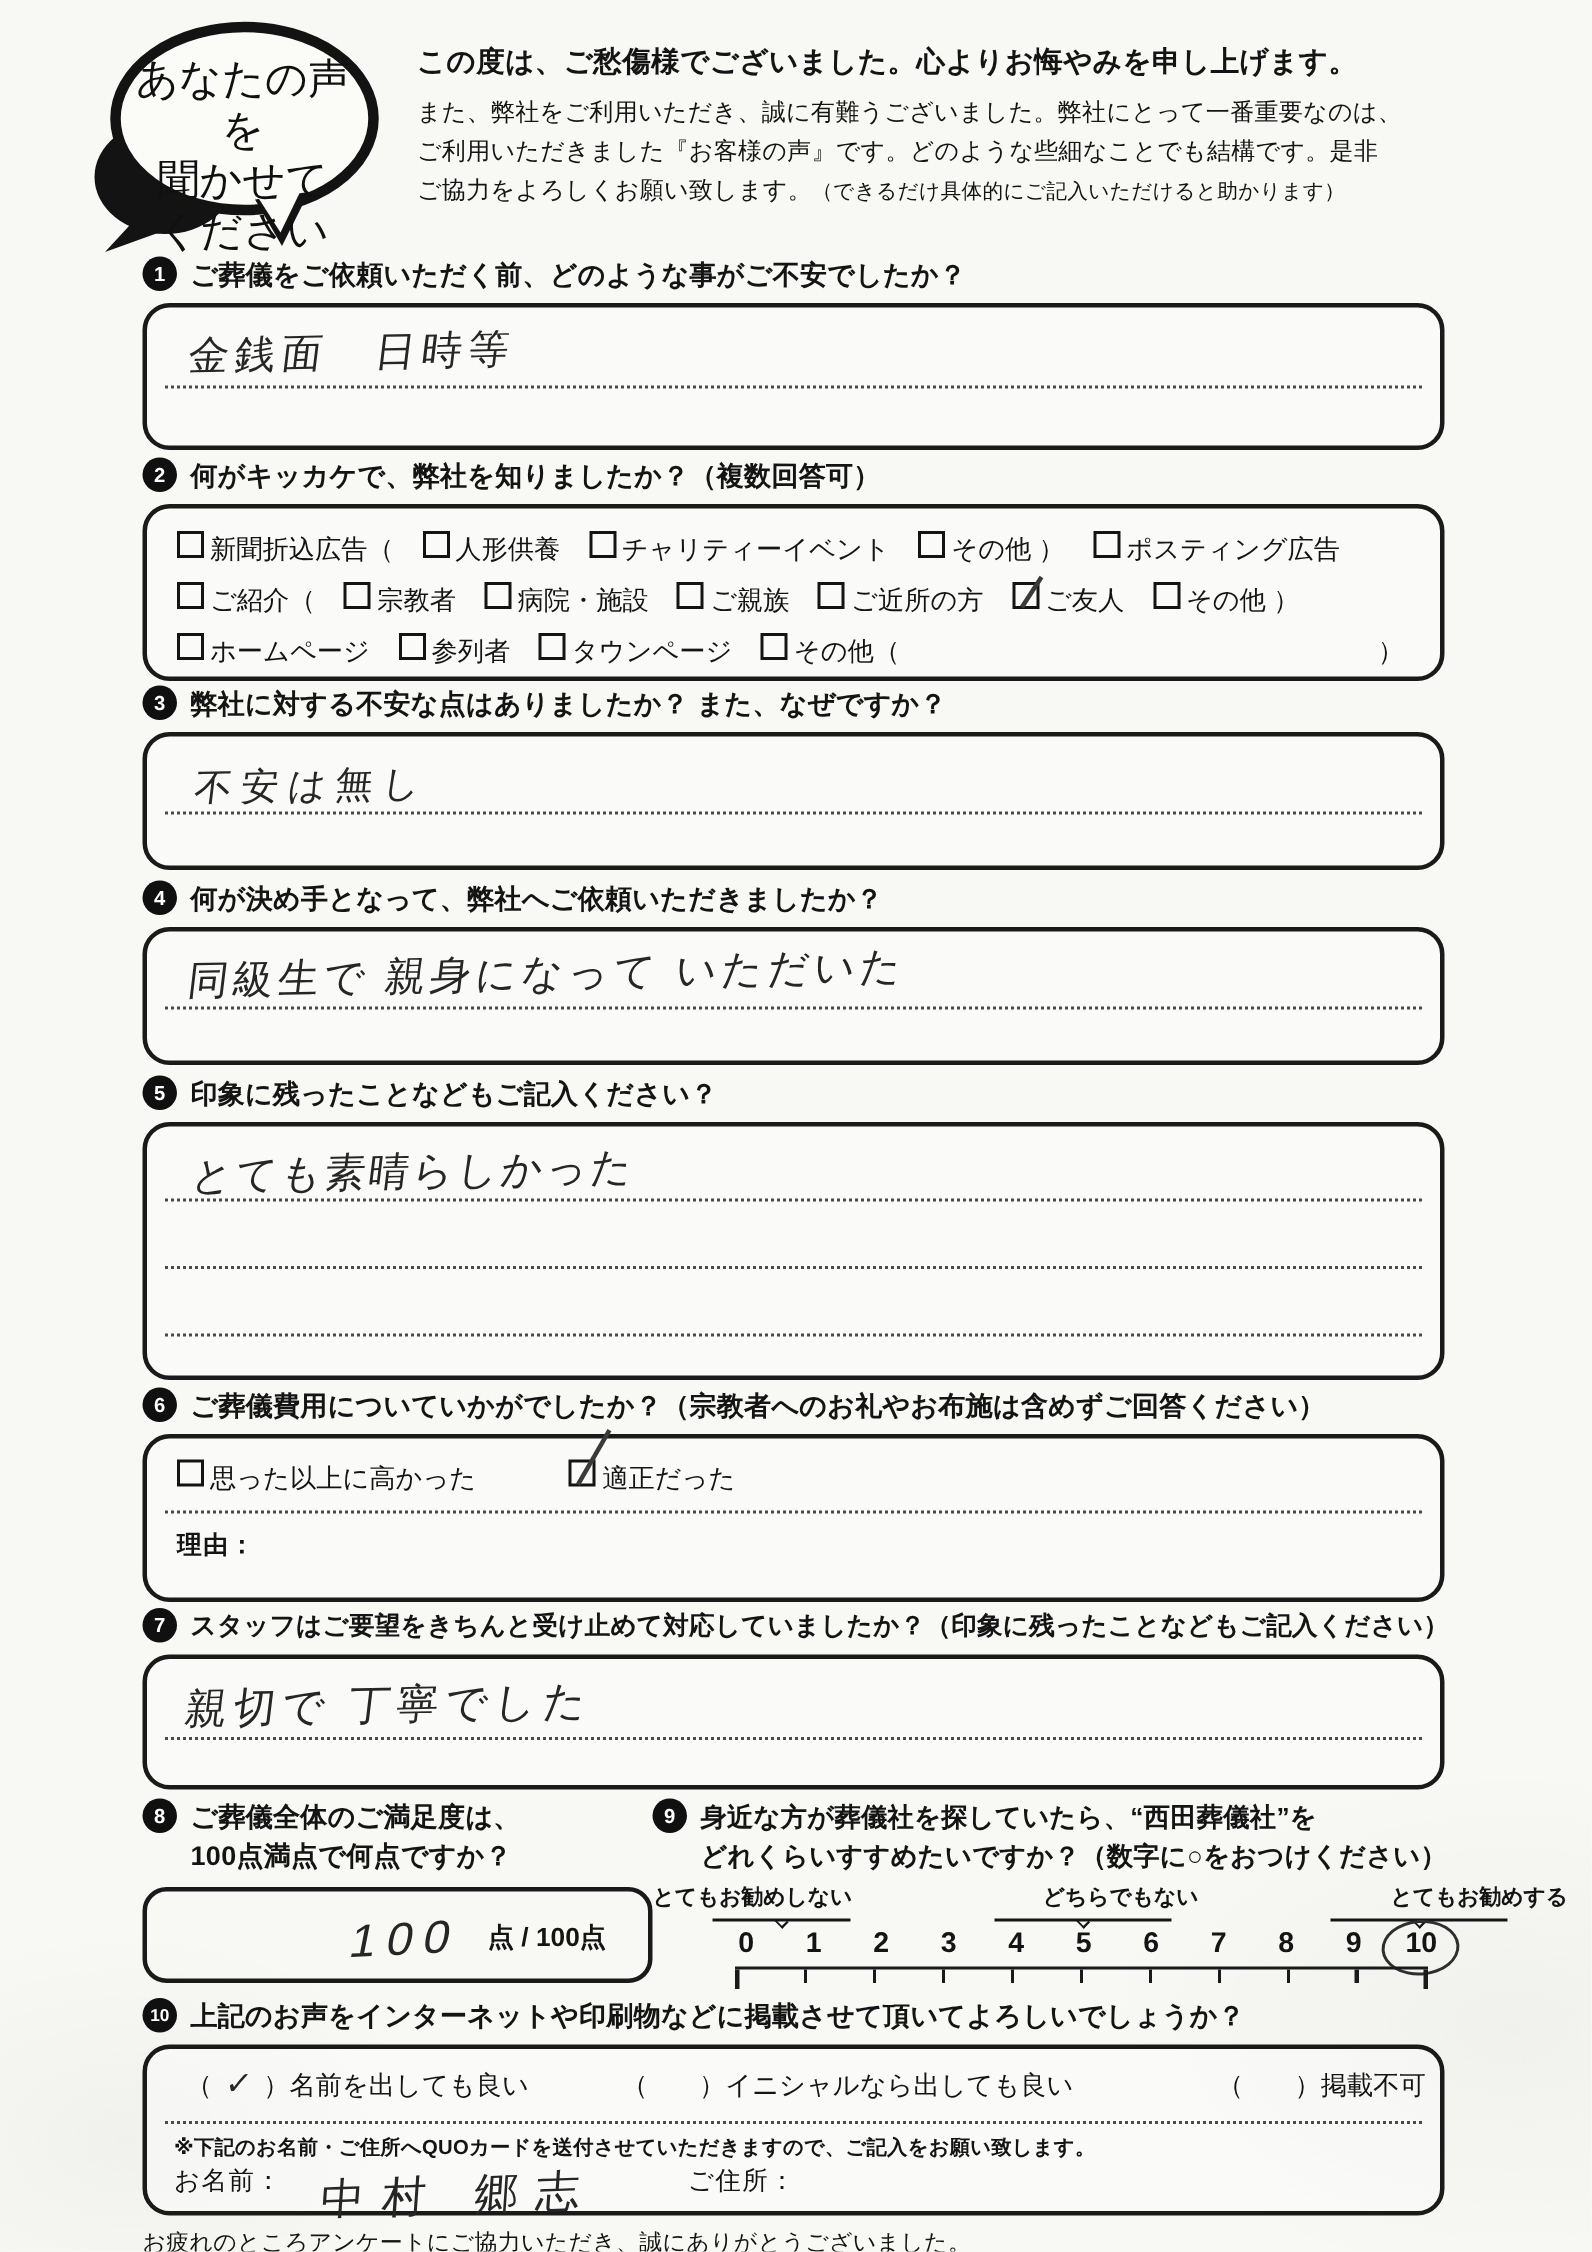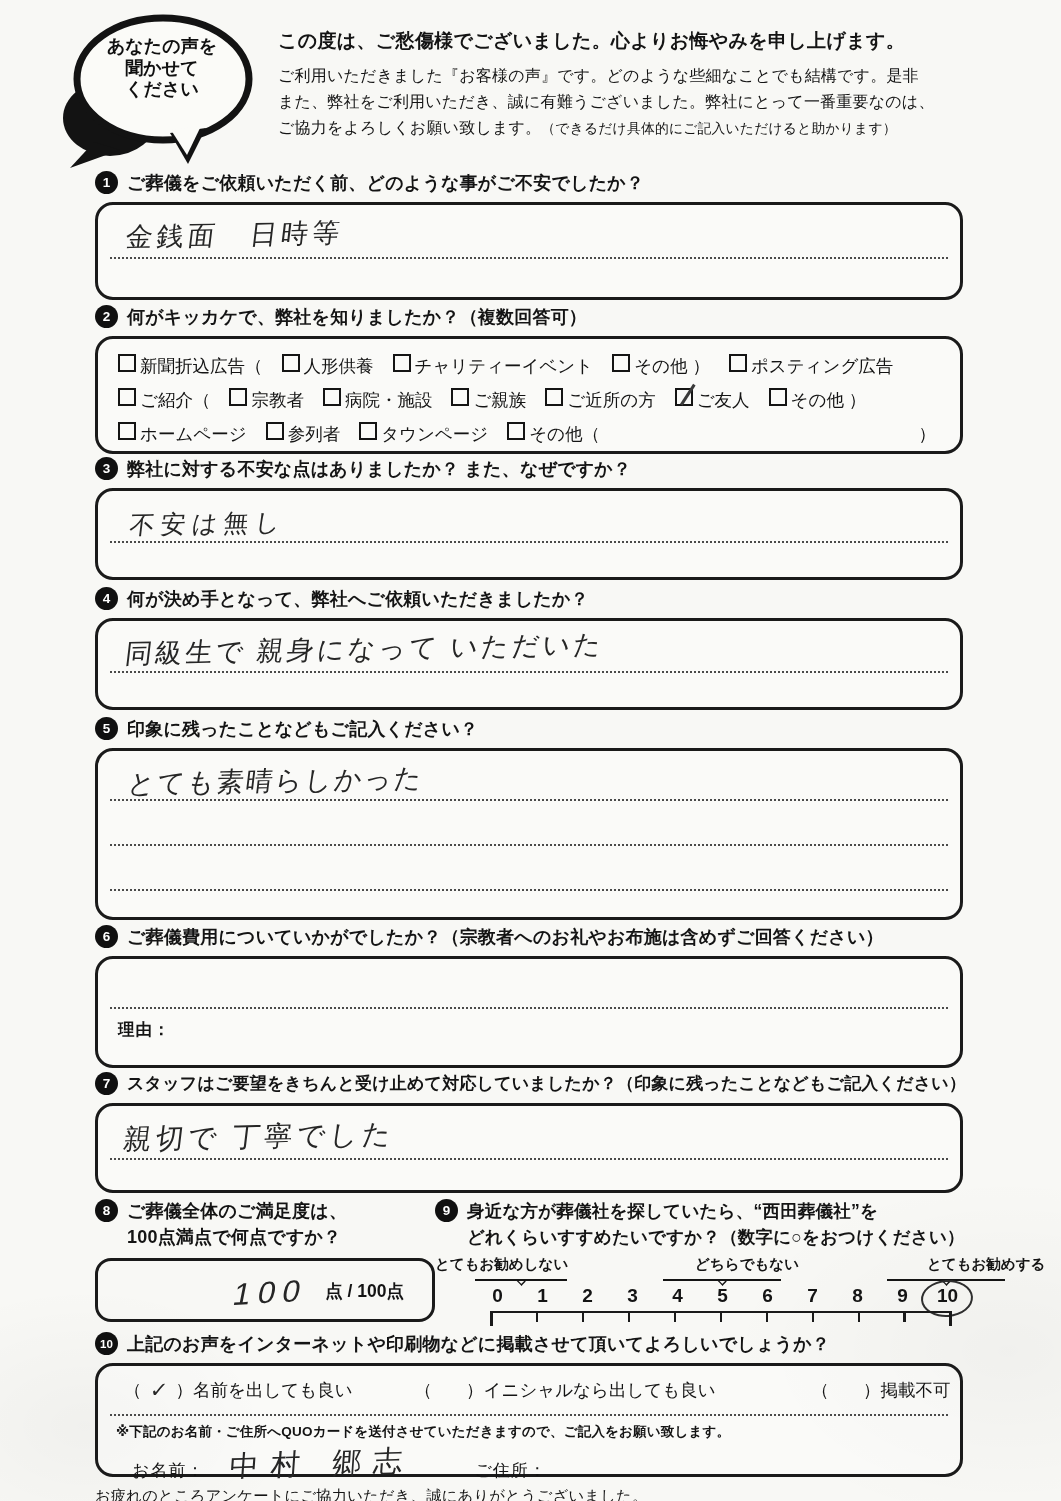--- a/index.html
+++ b/index.html
@@ -14,21 +14,21 @@
   .page{position:absolute;inset:0;padding-top:12px;
     background:
       radial-gradient(ellipse 300px 200px at 8% 95%, rgba(0,0,0,0.03), transparent 70%),
       radial-gradient(ellipse 400px 250px at 95% 90%, rgba(0,0,0,0.03), transparent 70%);
   }
 
   
   .header{display:flex;align-items:flex-start;}
   .bubble-wrap{position:relative;width:200px;height:158px;margin-left:58px;flex:none;}
   .bubble-text{position:absolute;left:24px;top:24px;width:160px;text-align:center;
-    font-weight:700;font-size:18px;line-height:1.2;color:#101010;}
+    font-weight:400;font-size:28px;line-height:1.2;color:#101010;}
   .intro{margin-left:20px;margin-top:16px;width:790px;}
   .intro-heading{font-weight:700;font-size:19px;letter-spacing:.3px;margin-bottom:9px;}
   .intro-line{font-size:16px;font-weight:500;line-height:1.62;letter-spacing:.2px;}
   .intro-note{font-size:13.8px;}
 
   
   .q{margin-left:95px;width:868px;}
   .q-head{display:flex;align-items:flex-start;gap:9px;font-weight:700;font-size:18px;
     line-height:26px;letter-spacing:.2px;white-space:nowrap;}
   .qnum{flex:none;display:inline-flex;width:23px;height:23px;margin-top:1px;border-radius:50%;
@@ -91,21 +91,21 @@
     display:flex;justify-content:space-between;}
   .tick{width:2.5px;height:9px;background:#1a1a1a;}
   .tick:first-child,.tick:last-child{height:13px;}
 
   
   .q10-opts{position:absolute;left:16px;top:12px;right:16px;display:flex;align-items:center;font-size:17.5px;font-weight:500;}
   .q10-opt{display:inline-flex;align-items:center;white-space:nowrap;}
   .pmark{display:inline-block;width:34px;text-align:center;font-size:21px;line-height:20px;}
   .g1{margin-left:10px;}.g2{margin-left:62px;}.g3{margin-left:96px;}
   .q10-note{position:absolute;left:18px;top:57px;font-size:13.5px;font-weight:700;letter-spacing:.2px;}
-  .q10-name-row{position:absolute;left:34px;top:76px;display:flex;align-items:flex-end;font-size:17px;font-weight:500;}
+  .q10-name-row{position:absolute;left:18px;top:76px;display:flex;align-items:flex-start;font-size:17px;font-weight:500;}
   .name-label{letter-spacing:1px;}
   .name-value{font-size:29px;letter-spacing:12px;margin-left:26px;transform:skewX(-6deg) rotate(-2deg);position:relative;top:2px;}
   .addr-label{margin-left:60px;letter-spacing:1px;}
 
   
   .footer{margin-left:95px;margin-top:8px;font-size:15.3px;font-weight:500;line-height:1.5;letter-spacing:.2px;}
 </style>
 </head>
 <body>
 
@@ -121,22 +121,22 @@
         <path d="M113 118 L129 143 L143 114 Z" fill="#fbfbf8"></path>
       </svg>
       <div class="bubble-text">
         <div>あなたの声を</div>
         <div>聞かせて</div>
         <div>ください</div>
       </div>
     </div>
     <div class="intro">
       <div class="intro-heading">この度は、ご愁傷様でございました。心よりお悔やみを申し上げます。</div>
+      <div class="intro-line">また、弊社をご利用いただき、誠に有難うございました。弊社にとって一番重要なのは、</div>
       <div class="intro-line">ご利用いただきました『お客様の声』です。どのような些細なことでも結構です。是非</div>
-      <div class="intro-line">また、弊社をご利用いただき、誠に有難うございました。弊社にとって一番重要なのは、</div>
       <div class="intro-line"><span>ご協力をよろしくお願い致します。</span><span class="intro-note">（できるだけ具体的にご記入いただけると助かります）</span></div>
     </div>
   </div>
 
   <div class="q" style="margin-top:0;">
     <div class="q-head">
       <span class="qnum">1</span>
       <span>ご葬儀をご依頼いただく前、どのような事がご不安でしたか？</span>
     </div>
     <div class="abox" style="height:92px;">
@@ -261,20 +261,30 @@
       <div class="hw-line" style="left:30px;top:12px;"><span class="hw" style="font-size:27px;letter-spacing:2px;">とても素晴らしかった</span></div>
     </div>
   </div>
 
   <div class="q" style="margin-top:4px;">
     <div class="q-head">
       <span class="qnum">6</span>
       <span>ご葬儀費用についていかがでしたか？（宗教者へのお礼やお布施は含めずご回答ください）</span>
     </div>
     <div class="abox" style="height:106px;">
+      <div class="q6-row">
+        <span class="opt">
+            <span class="cb"></span>
+            <span>思った以上に高かった</span>
+          </span>
+        <span class="opt">
+            <span class="cb long checked"></span>
+            <span>適正だった</span>
+          </span>
+      </div>
       <div class="dots" style="top:48px;"></div>
       <div class="reason">理由：</div>
     </div>
   </div>
 
   <div class="q" style="margin-top:3px;">
     <div class="q-head" style="font-size:17px;">
       <span class="qnum">7</span>
       <span>スタッフはご要望をきちんと受け止めて対応していましたか？（印象に残ったことなどもご記入ください）</span>
     </div>

